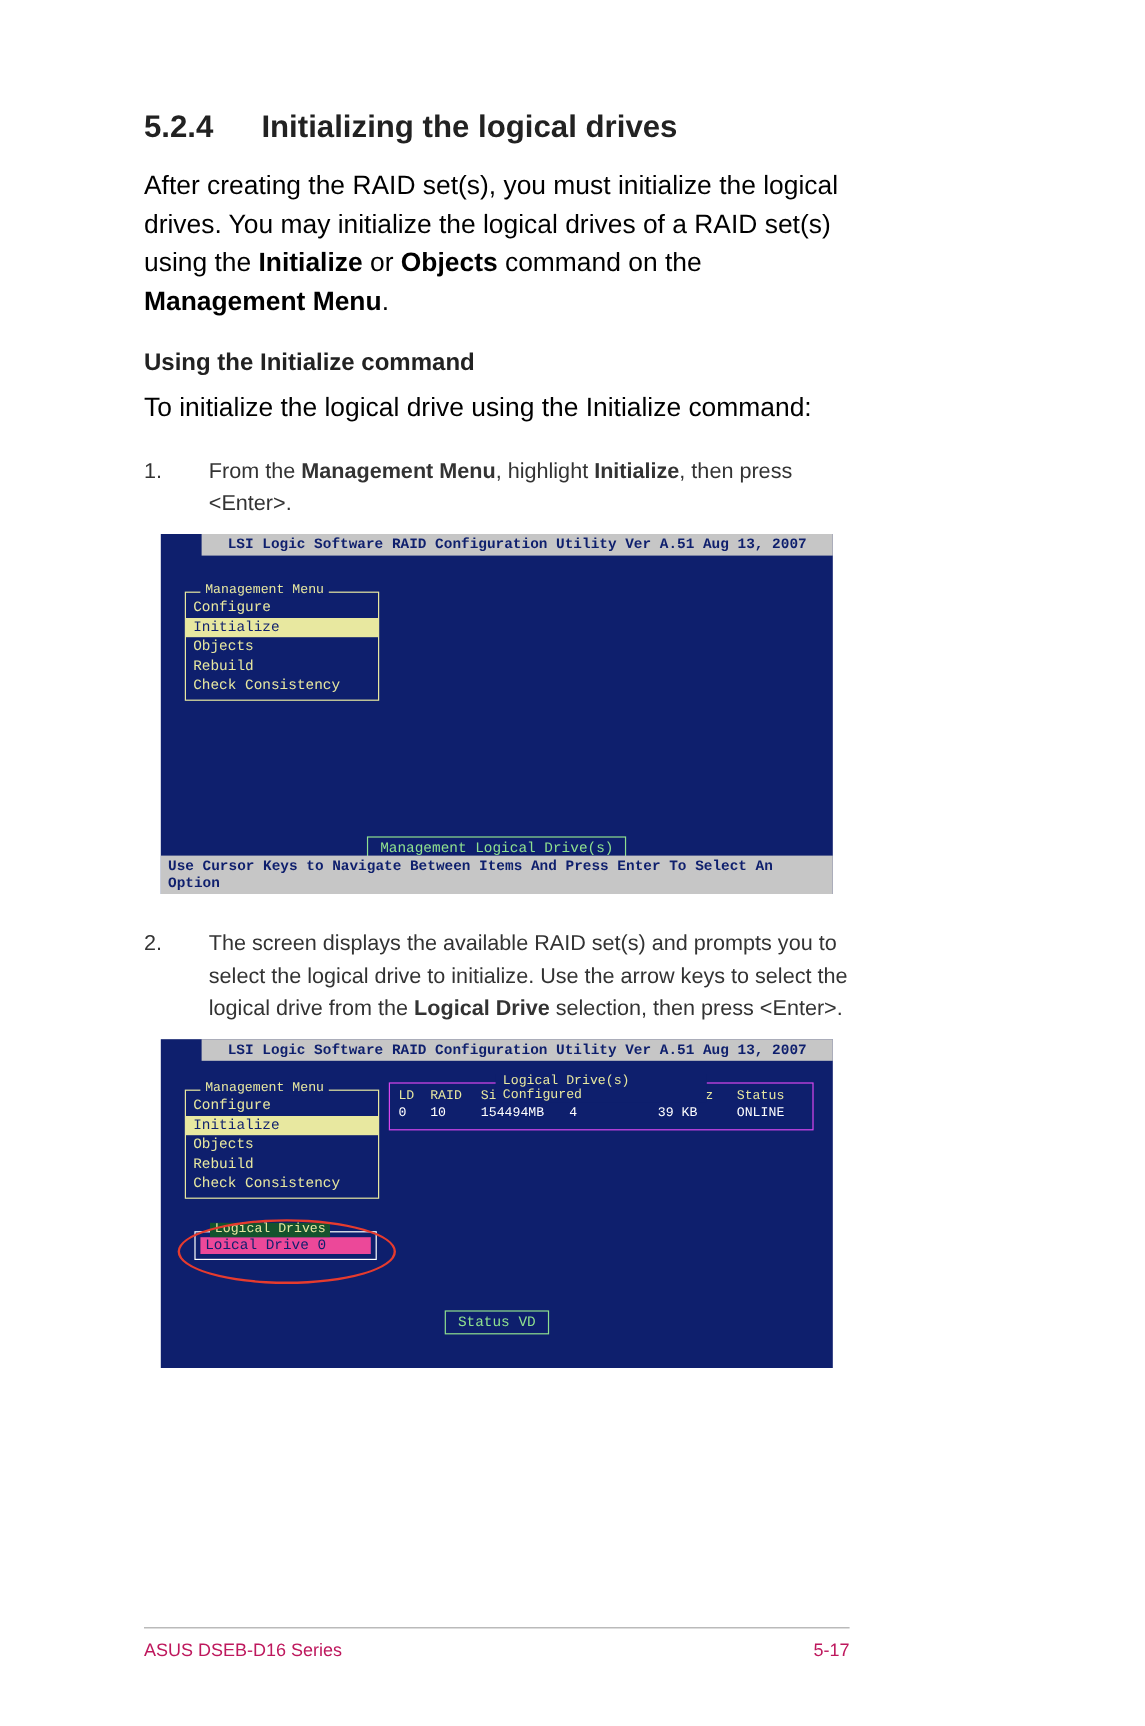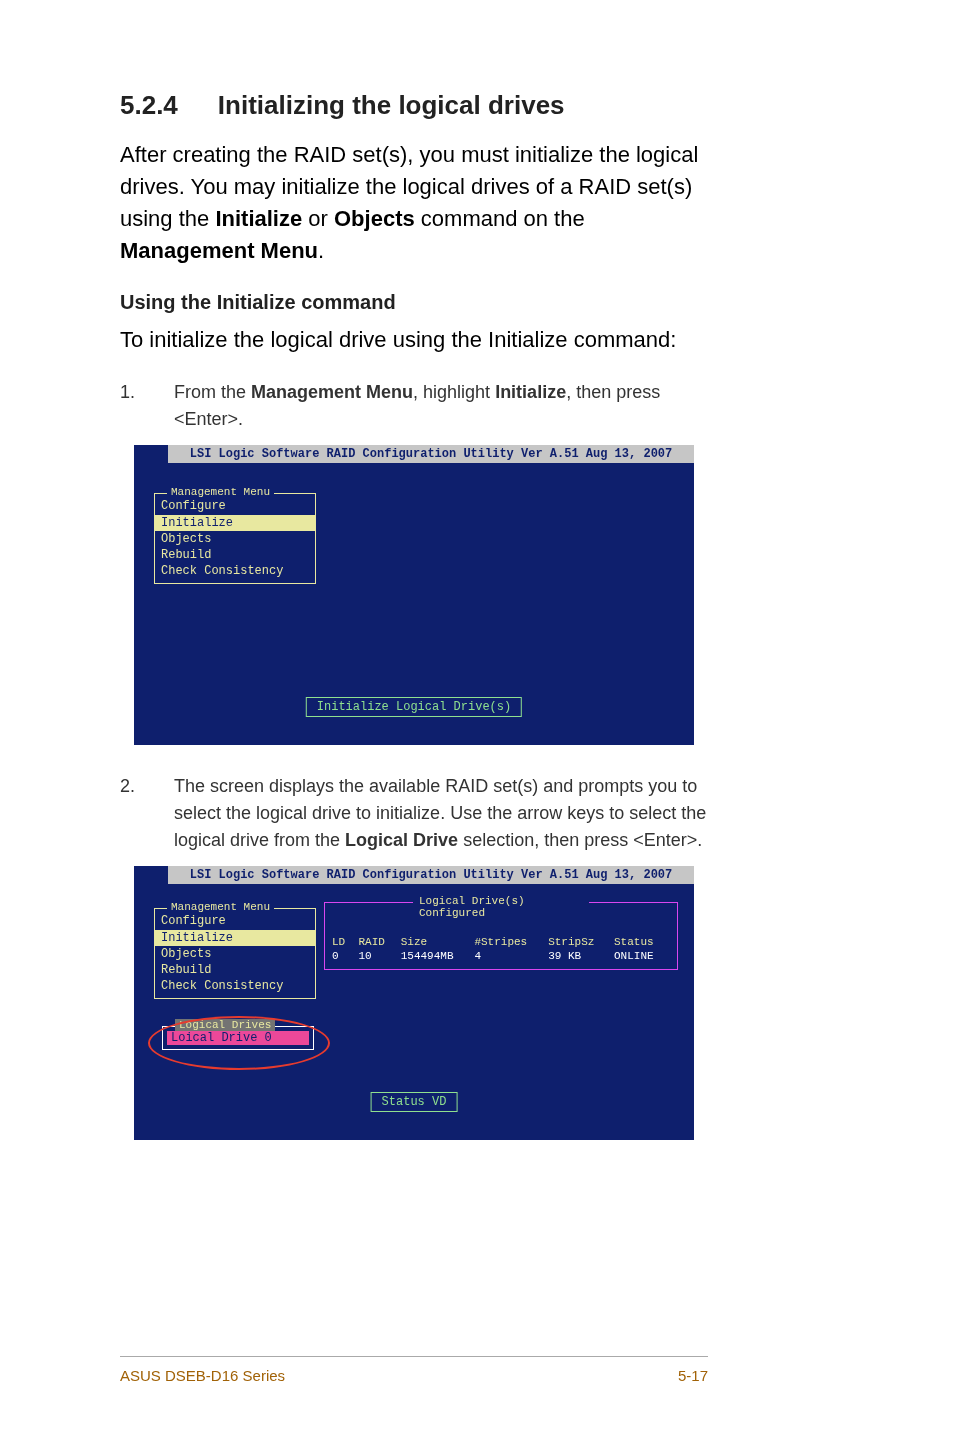--- a/index.html
+++ b/index.html
@@ -142,21 +142,20 @@
     transform: translateX(-50%);
     background: #0e1f6d;
     padding: 0 6px;
     color: #e8e8a0;
     font-size: 11px;
   }
   .ld-table {
     width: 100%;
     border-collapse: collapse;
     font-size: 11px;
-    margin-top: 28px;
   }
   .ld-table th {
     color: #e8e8a0;
     font-weight: normal;
     text-align: left;
     padding-right: 8px;
   }
   .ld-table td {
     color: #fff;
     padding-right: 8px;
@@ -166,21 +165,21 @@
     position: absolute;
     top: 160px;
     left: 28px;
     width: 150px;
     border: 1px solid #fff;
     padding: 4px 0;
   }
   .logical-drives-box .ld-title-small {
     position: absolute;
     top: -8px; left: 12px;
-    background: #737373;
+    background: #14532d;
     padding: 0 4px;
     font-size: 11px;
     color: #e8e8a0;
   }
   .logical-drives-box .ld-item {
     margin: 0 4px;
     background: #ec4899;
     color: #0e1f6d;
     padding: 0 4px;
   }
@@ -196,21 +195,21 @@
   }
 
   .page-footer {
     position: absolute;
     bottom: 54px;
     left: 120px;
     right: 110px;
     border-top: 1px solid #aaa;
     padding-top: 10px;
     font-size: 15px;
-    color: #a16207;
+    color: #be185d;
     display: flex;
     justify-content: space-between;
     text-align: right;
   }
 </style>
 </head>
 <body>
 
 <div class="page">
 
@@ -241,22 +240,23 @@
 
     <div class="mgmt-menu">
       <span class="menu-title">Management Menu</span>
       <div class="menu-item">Configure</div>
       <div class="menu-item selected">Initialize</div>
       <div class="menu-item">Objects</div>
       <div class="menu-item">Rebuild</div>
       <div class="menu-item">Check Consistency</div>
     </div>
 
-    <div class="action-box">Initialize Logical Drive(s)</div>
-
+    <div class="action-box">Management Logical Drive(s)</div>
+
+    <div class="bios-footer">Use Cursor Keys to Navigate Between Items And Press Enter To Select An Option</div>
   </div>
 
   <ol class="steps">
     <li>
       <span class="step-num">2.</span>
       <span class="step-body">
         <span>The screen displays the available RAID set(s) and prompts you to select the logical drive to initialize. Use the arrow keys to select the logical drive from the </span><b>Logical Drive</b><span> selection, then press &lt;Enter&gt;.</span>
       </span>
     </li>
   </ol>

